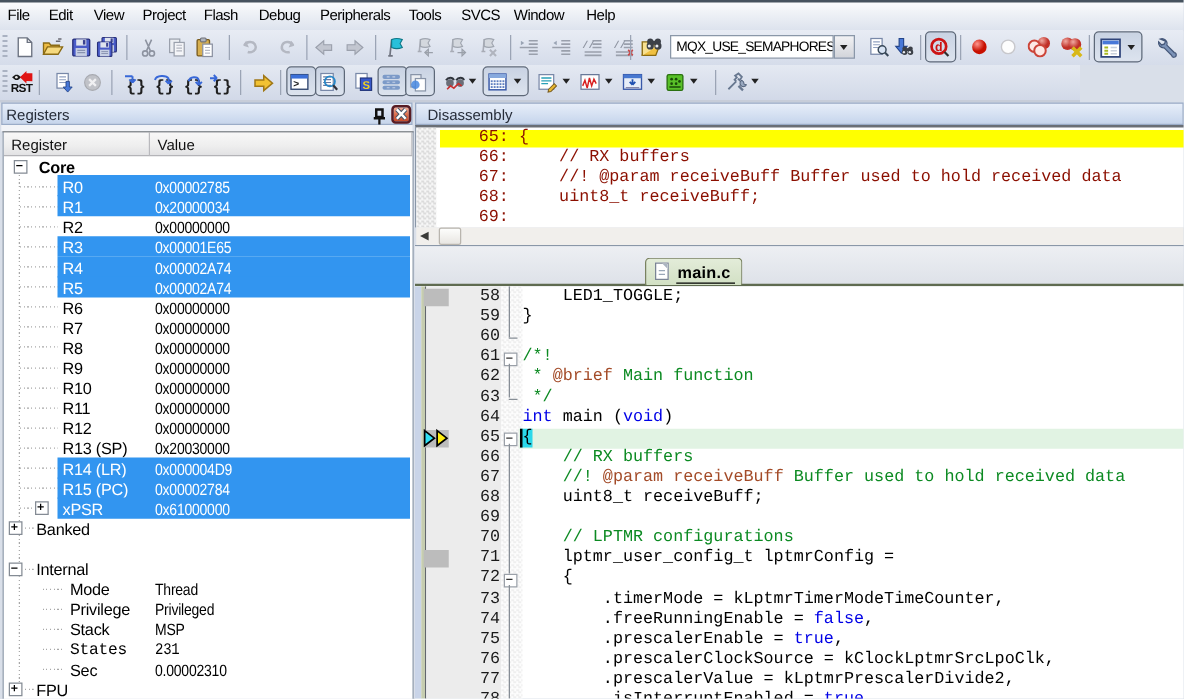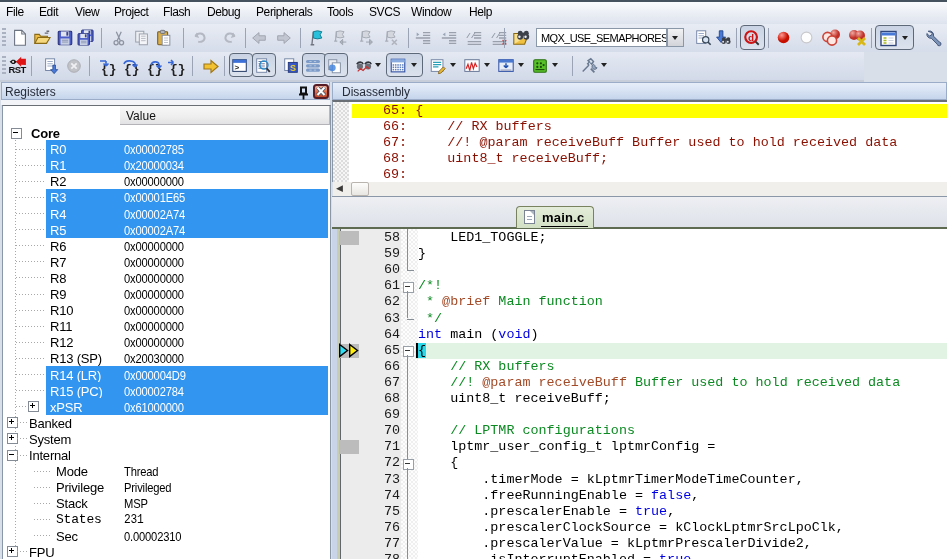--- a/index.html
+++ b/index.html
@@ -430,20 +430,21 @@
       <path d="M2 8.5h9" stroke="#111" stroke-width="2"></path>
       <path d="M6.5 9v4.5" stroke="#111" stroke-width="1.8"></path>
     </svg>
 <div class="abs" style="left:312px;top:2px;width:15.5px;height:15px;background:linear-gradient(#f2b09a,#dc6a48 55%,#c44a2c);border:2px solid #581c24;border-radius:3.5px;box-sizing:border-box;">
  <svg width="12" height="11" viewBox="0 0 12 11" style="position:absolute;left:0px;top:0px;">
         <path d="M2.5 1.5l7 7.5 M9.5 1.5l-7 7.5" stroke="#46566a" stroke-width="3.6"></path>
         <path d="M2.5 1.5l7 7.5 M9.5 1.5l-7 7.5" stroke="#fff" stroke-width="2"></path>
       </svg>
     </div>
 <div id="regbody">
+  <div class="colhdr" style="left:0;width:117px;">Register</div>
   <div class="colhdr" style="left:117px;width:210px;padding-left:6px;">Value</div>
 <div class="dotv" style="left:12px;top:30.5px;height:414.6px;"></div>
 <div class="trow" style="top:18.5px;">
         <div class="ebox" style="left:8px;top:3px;">
           <i></i>
         </div>
         <span class="rname" style="left:28px;font-weight:bold;font-size:13px;">Core</span>
       </div>
 <div class="trow" style="top:34.6px;">
         <div class="hl"></div>
@@ -542,28 +543,20 @@
         <span class="rname" style="left:47px;color:#fff;">xPSR</span>
         <span class="rval" style="color:#fff;">0x61000000</span>
       </div>
 <div class="trow" style="top:308.3px;">
         <div class="ebox" style="left:4px;top:3px;">
           <i></i>
           <b></b>
         </div>
         <div class="doth" style="left:14px;top:8px;width:10px;"></div>
         <span class="rname" style="left:26px;">Banked</span>
-      </div>
-<div class="trow" style="top:324.4px;">
-        <div class="ebox" style="left:4px;top:3px;">
-          <i></i>
-          <b></b>
-        </div>
-        <div class="doth" style="left:14px;top:8px;width:10px;"></div>
-        <span class="rname" style="left:26px;">System</span>
       </div>
 <div class="trow" style="top:340.5px;text-decoration:underline;">
         <div class="ebox" style="left:4px;top:3px;">
           <i></i>
         </div>
         <div class="doth" style="left:14px;top:8px;width:10px;"></div>
         <span class="rname" style="left:26px;">Internal</span>
       </div>
 <div class="trow" style="top:356.6px;">
         <div class="doth" style="left:31px;top:8px;width:18px;"></div>

